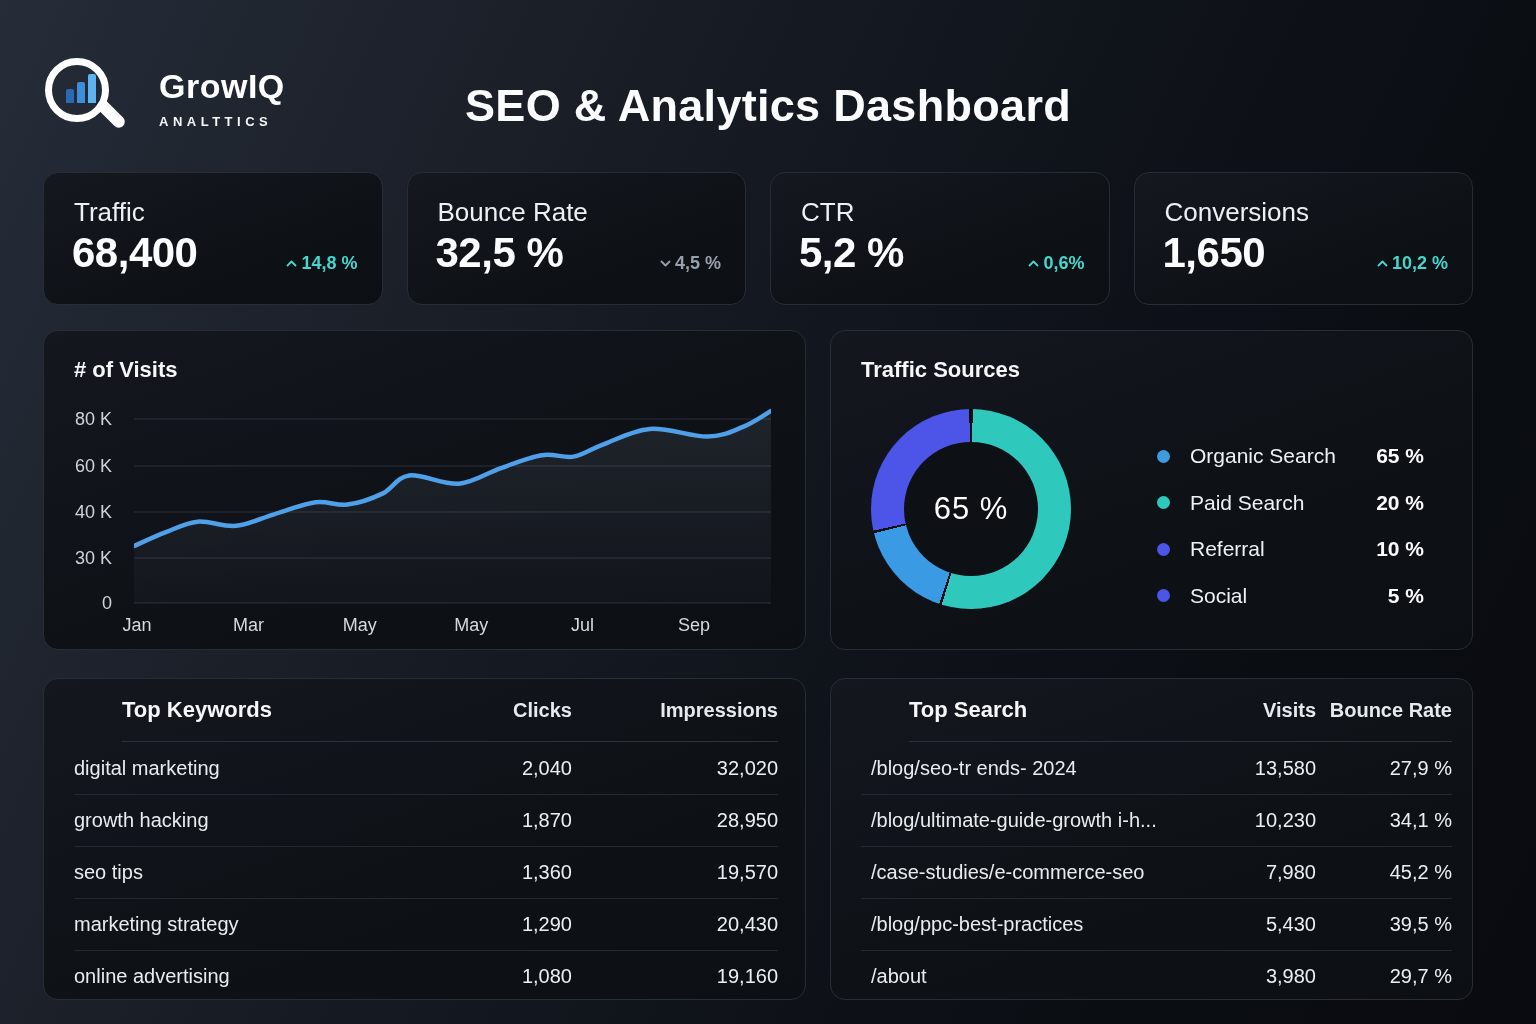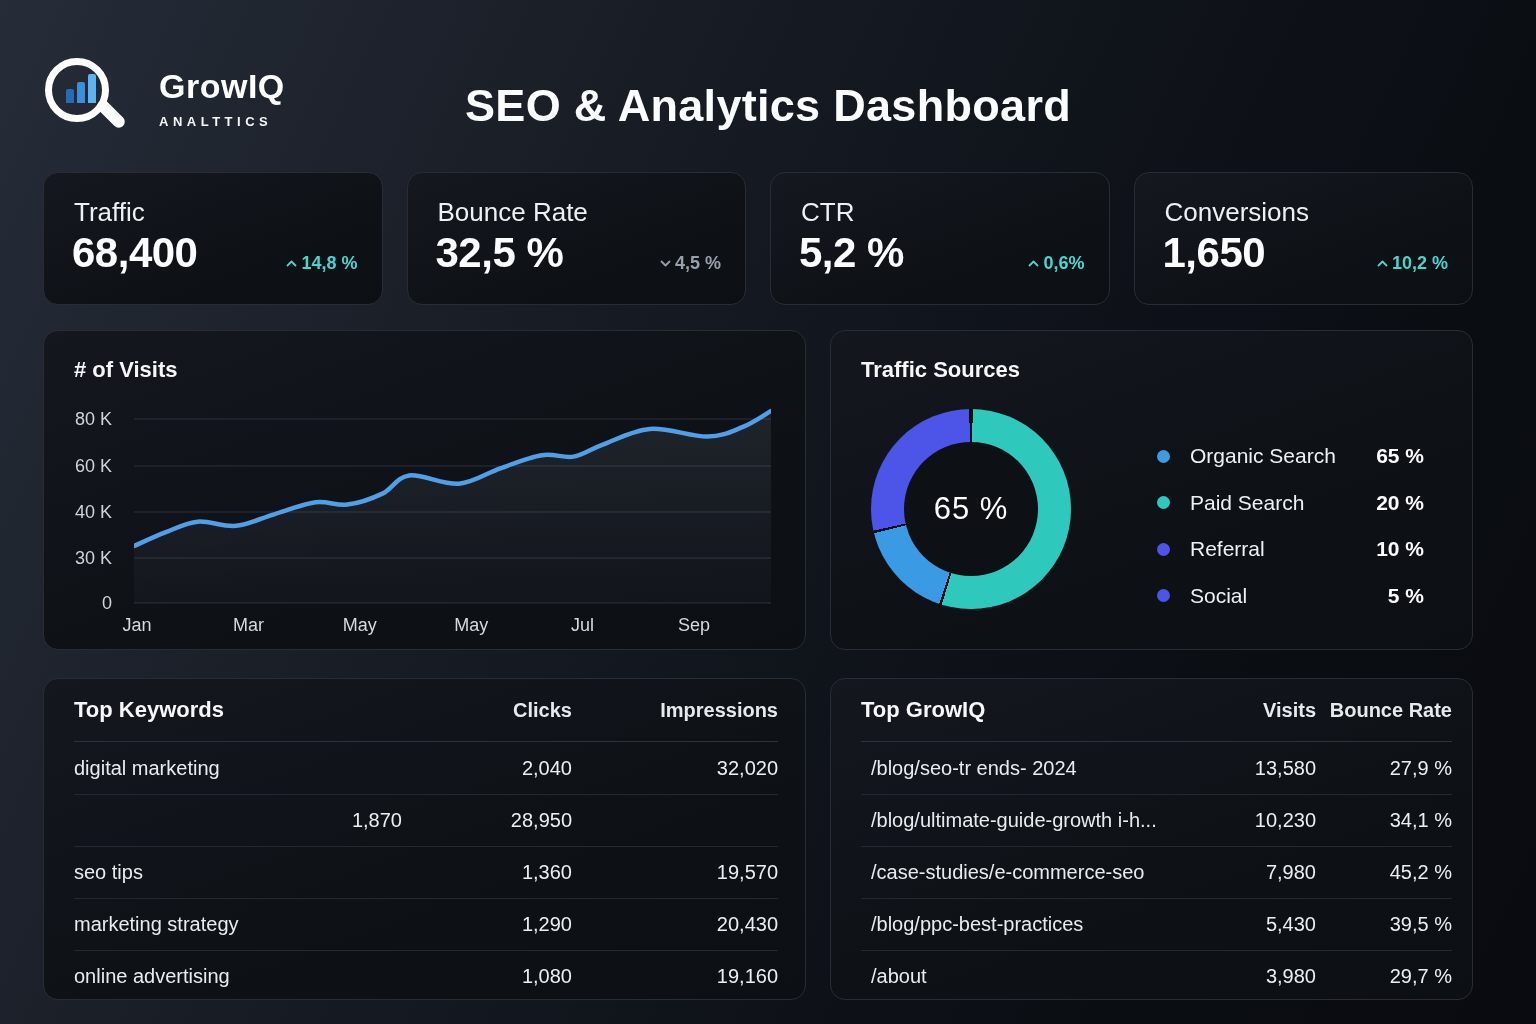--- a/index.html
+++ b/index.html
@@ -51,21 +51,21 @@
   .donut-center { font-size:31px; color:#fdfdfe; letter-spacing:1px; }
   .legend { position:absolute; left:326px; top:102px; width:267px; }
   .legend-row { display:flex; align-items:center; height:46.5px; }
   .legend-dot { width:13px; height:13px; border-radius:50%; flex:0 0 auto; }
   .legend-label { margin-left:20px; font-size:21px; color:#eef1f4; }
   .legend-value { margin-left:auto; font-size:21px; font-weight:bold; color:#fbfcfd; }
 
   
   .card-keywords { left:43px; top:678px; width:763px; height:322px; }
   .card-pages    { left:830px; top:678px; width:643px; height:322px; }
-  .t-head { position:absolute; top:0; height:63px; display:grid; align-items:center; border-bottom:1px solid #2c323d; }
+  .t-head { position:absolute; top:0; height:63px; display:grid; align-items:center; border-bottom:1px solid #2c323d;margin-left:48px; }
   .t-rows { position:absolute; top:63px; }
   .t-row  { display:grid; align-items:center; height:52px; }
   .t-row + .t-row { border-top:1px solid #232832; }
   .card-keywords .t-head, .card-keywords .t-rows { left:30px; right:27px; }
   .card-keywords .t-head, .card-keywords .t-row { grid-template-columns:1fr 170px 206px; }
   .card-pages .t-head, .card-pages .t-rows { left:30px; right:20px; }
   .card-pages .t-head, .card-pages .t-row { grid-template-columns:1fr 140px 136px; }
   .t-title { font-size:22px; font-weight:bold; color:#f5f7f9; }
   .t-col { font-size:20px; font-weight:bold; color:#e6eaee; text-align:right; }
   .t-name { font-size:20px; color:#e9ecef; white-space:nowrap; overflow:hidden; }
@@ -216,20 +216,21 @@
       <span class="t-col">Clicks</span>
       <span class="t-col">Impressions</span>
     </div>
     <div class="t-rows" id="rows-keywords">
         <div class="t-row">
     <span class="t-name">digital marketing</span>
     <span class="t-num">2,040</span>
     <span class="t-num">32,020</span>
   </div>
         <div class="t-row">
+    <span class="t-name">growth hacking</span>
     <span class="t-num">1,870</span>
     <span class="t-num">28,950</span>
   </div>
         <div class="t-row">
     <span class="t-name">seo tips</span>
     <span class="t-num">1,360</span>
     <span class="t-num">19,570</span>
   </div>
         <div class="t-row">
     <span class="t-name">marketing strategy</span>
@@ -239,21 +240,21 @@
         <div class="t-row">
     <span class="t-name">online advertising</span>
     <span class="t-num">1,080</span>
     <span class="t-num">19,160</span>
   </div>
       </div>
   </div>
 
   <div class="card card-pages">
     <div class="t-head">
-      <span class="t-title">Top GrowIQ</span>
+      <span class="t-title">Top Search</span>
       <span class="t-col">Visits</span>
       <span class="t-col">Bounce Rate</span>
     </div>
     <div class="t-rows" id="rows-pages">
         <div class="t-row">
     <span class="t-name">/blog/seo-tr ends- 2024</span>
     <span class="t-num">13,580</span>
     <span class="t-num">27,9 %</span>
   </div>
         <div class="t-row">

